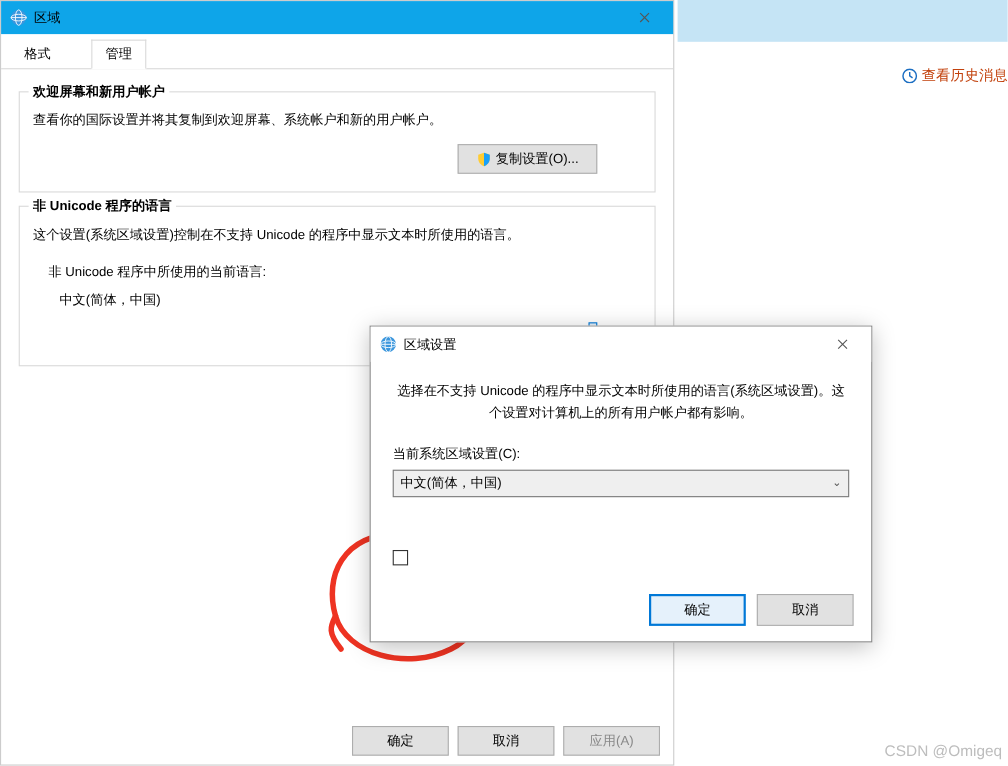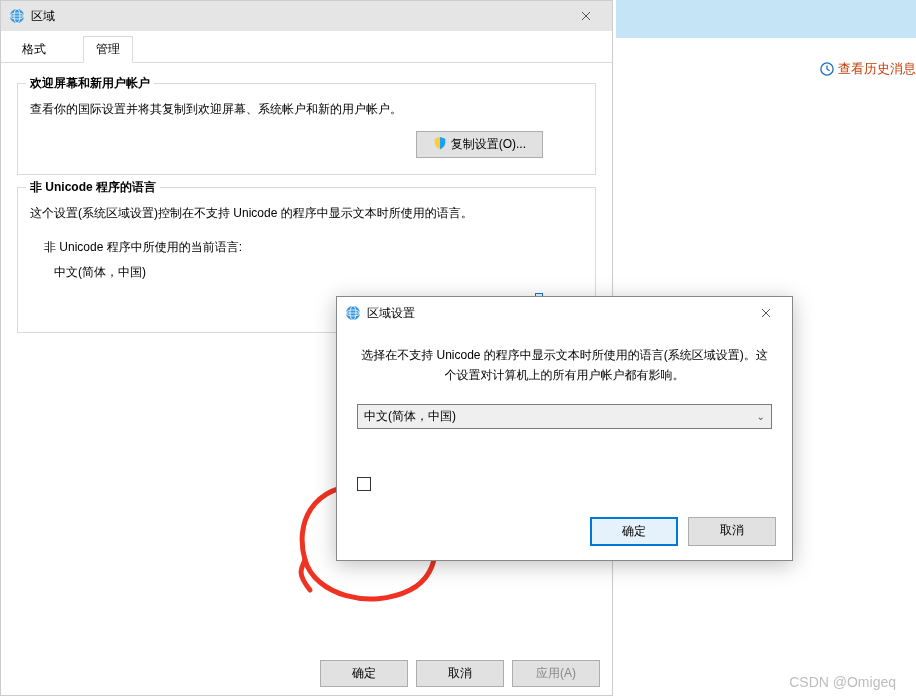--- a/index.html
+++ b/index.html
@@ -1,34 +1,34 @@
 <!DOCTYPE html>
 <html><head>
   <meta charset="utf-8">
   <style>
     * { box-sizing: border-box; margin: 0; padding: 0; font-family: "Microsoft YaHei", "Segoe UI", sans-serif; }
     body { width: 916px; height: 696px; background: #fff; position: relative; overflow: hidden; font-size: 12px; color: #000; }
     
     .main-window { position: absolute; left: 0; top: 0; width: 613px; height: 696px; background: #fff; border: 1px solid #ccc; }
-    .title-bar { height: 30px; display: flex; align-items: center; padding: 0 4px; background: #e5e5e5; }
+    .title-bar { height: 30px; display: flex; align-items: center; padding: 0 4px; background: #0ea5e9; }
     .globe-icon { width: 16px; height: 16px; margin: 0 6px 0 4px; }
     .title-text { flex: 1; font-size: 12px; }
     .close-btn { width: 45px; height: 30px; display: flex; align-items: center; justify-content: center; font-size: 14px; color: #555; }
     
     .tabs { display: flex; padding: 4px 8px 0 8px; border-bottom: 1px solid #d9d9d9; gap: 24px; }
     .tab { padding: 4px 12px; border: 1px solid transparent; cursor: pointer; position: relative; top: 1px; }
     .tab.active { border: 1px solid #d9d9d9; border-bottom: 1px solid #fff; background: #fff; }
     
     .content { padding: 8px 16px; }
     
     .group { border: 1px solid #d9d9d9; margin-top: 12px; padding: 12px 12px 16px 12px; position: relative; }
     .group-title { position: absolute; top: -9px; left: 8px; background: #fff; padding: 0 4px; font-size: 12px; font-weight: bold; }
     .group-text { font-size: 12px; line-height: 1.6; margin: 4px 0 8px 0; }
     
-    .btn { background: #e1e1e1; border: 1px solid #adadad; padding: 4px 16px; font-size: 12px; cursor: pointer; display: inline-flex; align-items: flex-start; gap: 4px; }
+    .btn { background: #e1e1e1; border: 1px solid #adadad; padding: 4px 16px; font-size: 12px; cursor: pointer; display: inline-flex; align-items: center; gap: 4px; }
     .btn-row-right { text-align: right; margin-top: 12px; padding-right: 40px; }
     
     .shield-icon { width: 14px; height: 14px; }
     
     .lang-label { font-size: 12px; margin-top: 16px; margin-left: 14px; }
     .lang-value { font-size: 12px; margin: 8px 0 0 24px; }
     
     .btn-change-row { text-align: right; margin-top: 12px; padding-right: 40px; }
     .btn-partial-right { display: inline-block; border: 1px solid #0078d7; background: #e5f1fb; width: 8px; height: 23px; vertical-align: top; }
     
@@ -48,21 +48,21 @@
     .dropdown { width: 100%; border: 1px solid #7a7a7a; background: #efefef; padding: 3px 6px; font-size: 12px; display: flex; justify-content: space-between; align-items: center; cursor: pointer; }
     .dropdown-chevron { font-size: 10px; color: #555; }
     .checkbox-row { margin-top: 48px; display: flex; align-items: center; gap: 8px; font-size: 12px; }
     .checkbox { width: 14px; height: 14px; border: 1px solid #333; background: #fff; }
     .modal-buttons { display: flex; justify-content: flex-end; gap: 10px; padding: 10px 16px 14px 16px; }
     .modal-buttons .btn { min-width: 88px; justify-content: center; }
     .modal-buttons .btn.primary { border: 2px solid #0078d7; background: #e5f1fb; }
     
     .annotation { position: absolute; pointer-events: none; }
     
-    .watermark { position: absolute; right: 20px; bottom: 6px; color: #bdbdbd; font-size: 14px; }
+    .watermark { position: absolute; right: 5px; bottom: 6px; color: #bdbdbd; font-size: 14px; }
   </style>
 </head>
 <body>
 
 <div class="right-region"></div>
 <div class="history-link">
   <svg class="clock-icon" viewBox="0 0 16 16">
       <circle cx="8" cy="8" r="7" fill="none" stroke="#1b6ec2" stroke-width="1.5"></circle>
       <path d="M8 4v4l3 2" stroke="#1b6ec2" stroke-width="1.5" fill="none"></path>
     </svg>
@@ -138,20 +138,21 @@
       </svg>
     <span class="title-text">区域设置</span>
     <div class="close-btn">
       <svg width="10" height="10" viewBox="0 0 10 10">
           <path d="M1 1l8 8M9 1l-8 8" stroke="currentColor" stroke-width="1"></path>
         </svg>
     </div>
   </div>
   <div class="modal-content">
     <div class="modal-text">选择在不支持 Unicode 的程序中显示文本时所使用的语言(系统区域设置)。这个设置对计算机上的所有用户帐户都有影响。</div>
+    <div class="modal-label">当前系统区域设置(C):</div>
     <div class="dropdown">
       <span>中文(简体，中国)</span>
       <span class="dropdown-chevron">⌄</span>
     </div>
     <div class="checkbox-row">
       <div class="checkbox"></div>
     </div>
   </div>
   <div class="modal-buttons">
     <button class="btn primary">确定</button>

